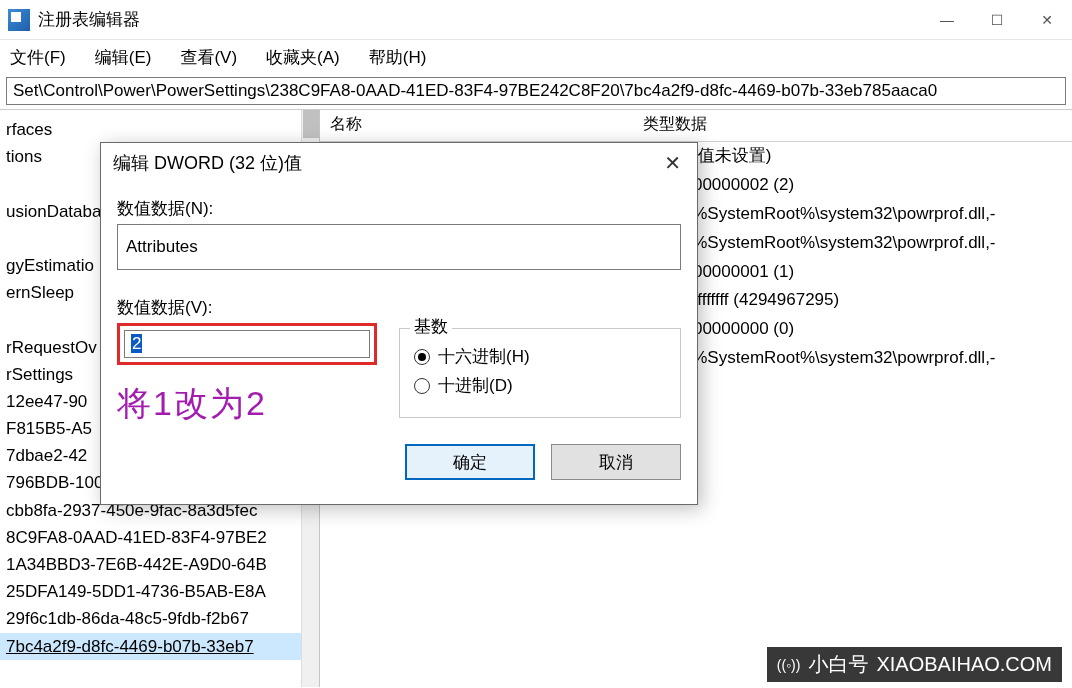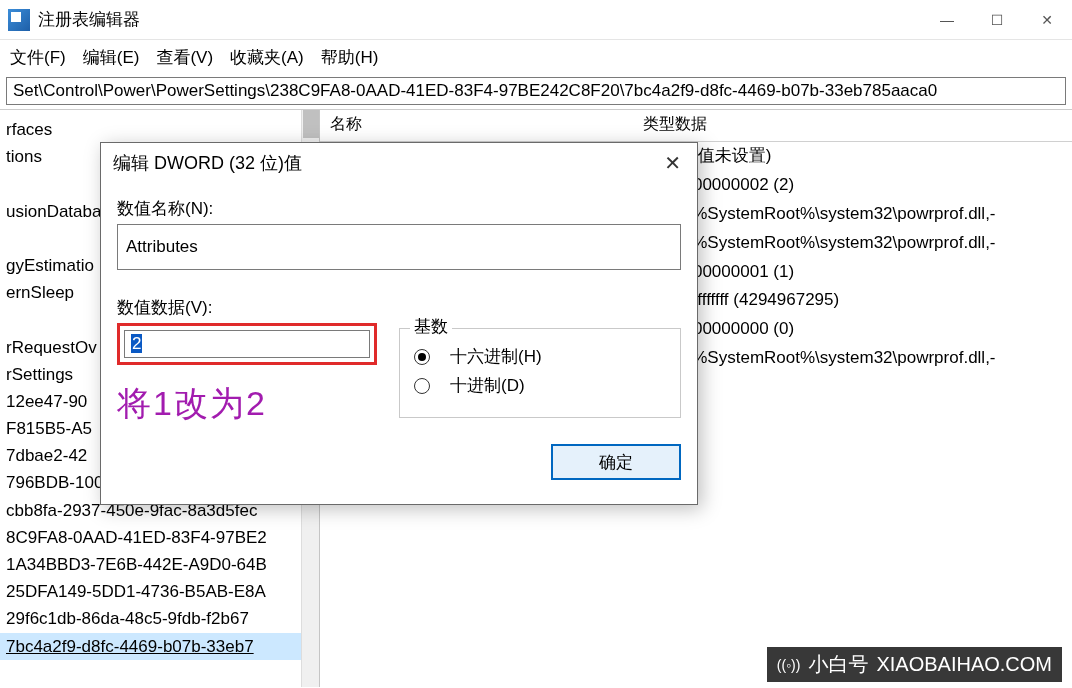--- a/index.html
+++ b/index.html
@@ -37,21 +37,21 @@
     position:relative;
     top:3px;left:3px;
   }
   .app-title { font-size: 17px; }
   .win-controls { margin-left:auto; display:flex; }
   .win-btn { width: 50px; height: 38px; display:flex; align-items:center; justify-content:center; color:#555; font-size:14px;}
 
   
   .menubar {
     display:flex;
-    gap: 17px;
+    gap: 29px;
     padding: 6px 26px 8px 10px;
     font-size: 17px;
   }
 
   
   .address {
     margin: 0 6px 4px 6px;
     border: 1px solid #7a7a7a;
     padding: 3px 6px;
     font-size: 17px;
@@ -172,21 +172,21 @@
     padding:10px 14px 14px 14px;
     position:relative;
     margin-top:8px;
   }
   .radix-legend{
     position:absolute;
     top:-14px;left:10px;
     background:#fff;
     padding:0 4px;
   }
-  .radio-row{display:flex;align-items:center;gap:20px;margin:6px 0;}
+  .radio-row{display:flex;align-items:center;gap:8px;margin:6px 0;}
   .radio{
     width:16px;height:16px;border-radius:50%;
     border:1px solid #333;display:inline-flex;
     align-items:center;justify-content:center;
   }
   .radio.checked::after{
     content:"";width:8px;height:8px;border-radius:50%;background:#000;
   }
   .dlg-buttons{
     display:flex;justify-content:flex-end;gap:16px;
@@ -322,21 +322,21 @@
       </div>
   </div>
 </div>
 
 <div class="dialog">
   <div class="dlg-title">
     <span>编辑 DWORD (32 位)值</span>
     <span class="dlg-close">✕</span>
   </div>
   <div class="dlg-body">
-    <div class="field-label">数值名称(N):</div>
+    <div class="field-label">数值数据(N):</div>
     <input class="text-input" value="Attributes" style="">
     <div class="value-row">
       <div class="value-col left">
         <div class="field-label">数值数据(V):</div>
         <div class="value-input-wrap">
           <div class="value-input"><span class="sel">2</span></div>
         </div>
         <div class="annotation">将1改为2</div>
       </div>
       <div class="value-col right">
@@ -347,20 +347,21 @@
             <span class="radio checked"></span>
             <span>十六进制(H)</span>
           </div>
           <div class="radio-row">
             <span class="radio"></span>
             <span>十进制(D)</span>
           </div>
         </div>
         <div class="dlg-buttons">
           <div class="btn primary">确定</div>
+          <div class="btn">取消</div>
         </div>
       </div>
     </div>
   </div>
 </div>
 
 <div class="footer">
   <span class="sig">((◦))</span>
   <span>小白号</span>
   <span>XIAOBAIHAO.COM</span>

